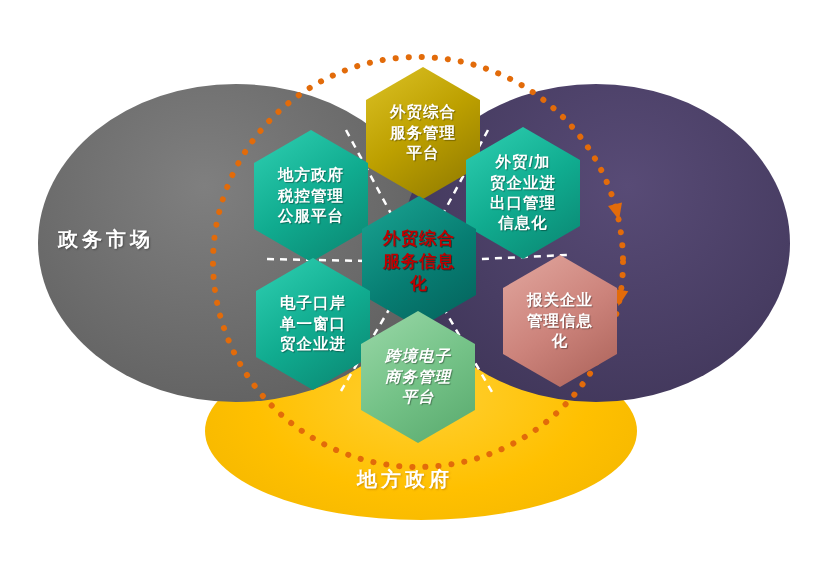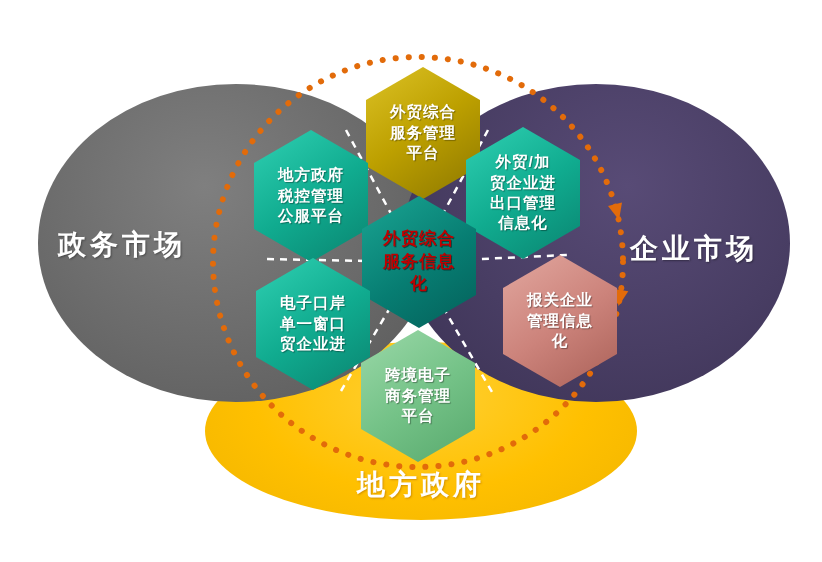--- a/index.html
+++ b/index.html
@@ -8,21 +8,21 @@
     font-family:"Liberation Sans",sans-serif;
   }
   .ellipse{position:absolute;border-radius:50%;}
   .ellipse.international{left:205px;top:342px;width:432px;height:178px;
     background:radial-gradient(ellipse at 50% 30%, #ffd033 0%, #ffc000 55%, #f0b400 100%);}
   .ellipse.government{left:38px;top:84px;width:396px;height:318px;
     background:radial-gradient(ellipse at 42% 32%, #7f7f7f 0%, #6a6a6a 55%, #585858 100%);}
   .ellipse.enterprise{left:402px;top:84px;width:388px;height:318px;
     background:radial-gradient(ellipse at 58% 32%, #584b76 0%, #483d63 55%, #3a3152 100%);}
   .ellipse-label{
-    position:absolute;color:#ffffff;font-weight:bold;font-size:28px;letter-spacing:4px;
+    position:absolute;color:#ffffff;font-weight:bold;font-size:20px;letter-spacing:4px;
     text-shadow:1px 1px 2px rgba(0,0,0,0.35);white-space:nowrap;
   }
   .ellipse-label.gov{left:58px;top:226px;}
   .ellipse-label.ent{left:630px;top:230px;}
   .ellipse-label.intl{left:357px;top:466px;text-shadow:1px 1px 2px rgba(160,90,0,0.45);}
   svg.layer{position:absolute;left:0;top:0;}
   .hex{position:absolute;width:114px;height:132px;}
   .hex .shape{
     position:absolute;inset:0;
     clip-path:polygon(50% 0,100% 25%,100% 75%,50% 100%,0 75%,0 25%);
@@ -102,24 +102,23 @@
 贸企业进</div>
   </div>
 
   <div class="hex" style="left:466px;top:255px;margin-left:37px;">
     <div class="shape salmon"></div>
     <div class="label">报关企业
 管理信息
 化</div>
   </div>
 
-  <div class="hex" style="left:361px;top:330px;">
+  <div class="hex" style="left:361px;top:311px;font-style:italic;">
     <div class="shape green"></div>
     <div class="label">跨境电子
 商务管理
 平台</div>
   </div>
 
   <div class="ellipse-label gov">政务市场</div>
-  <div class="ellipse-label ent">企业市场</div>
   <div class="ellipse-label intl">地方政府</div>
 
 </div>
 
 </body></html>

